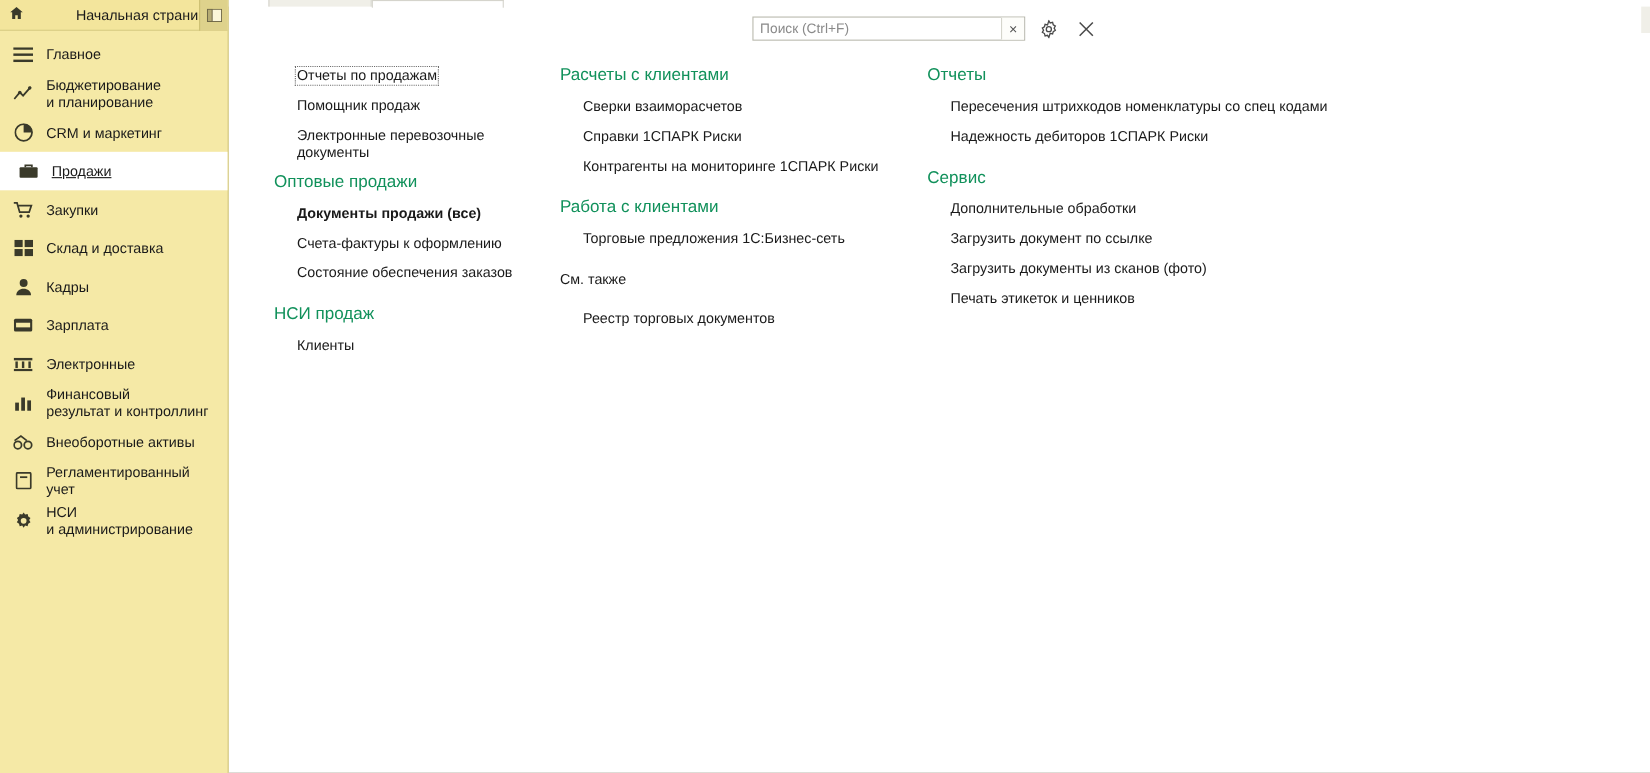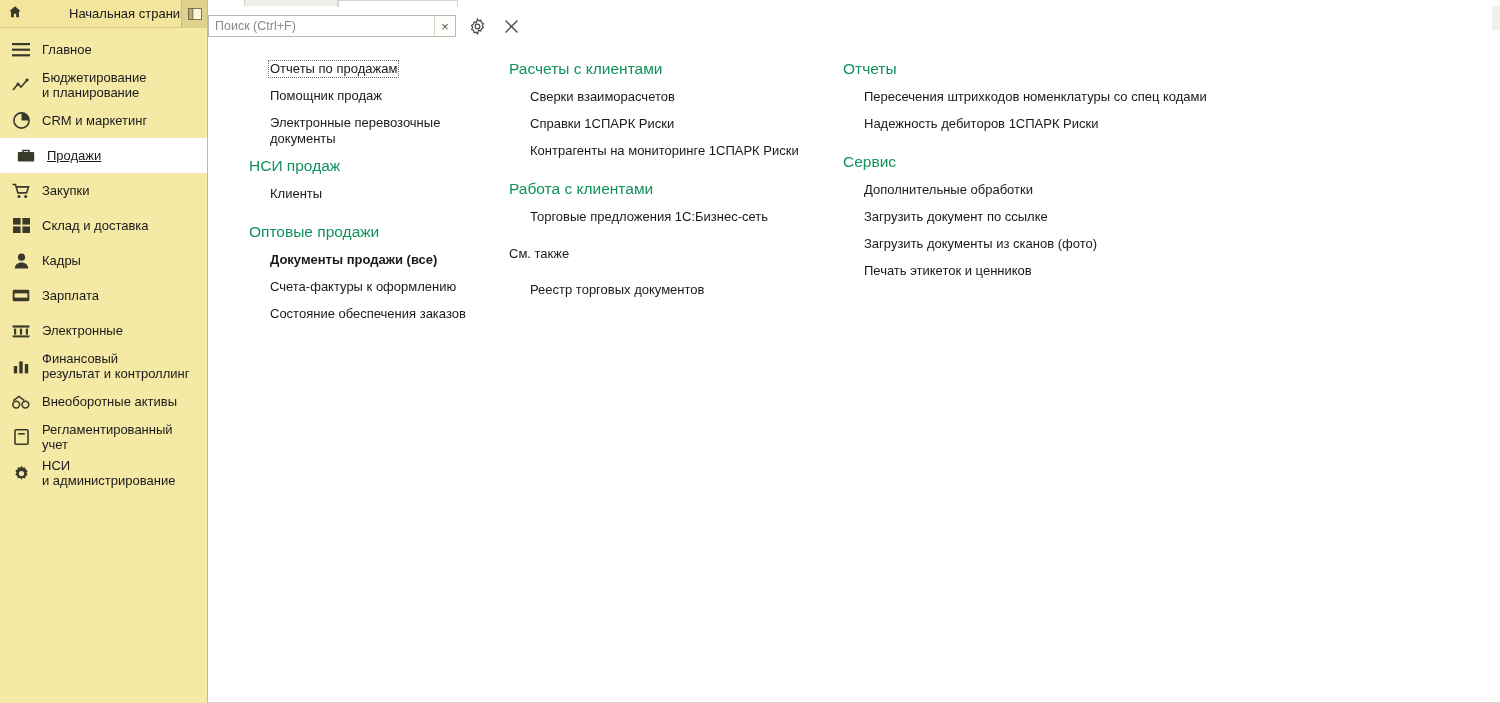--- a/index.html
+++ b/index.html
@@ -122,21 +122,21 @@
     border-left: 1px solid #d5d4cc;
     border-right: 1px solid #d5d4cc;
   }
   .tab-stub.a { left: 36px; width: 92px; }
   .tab-stub.b { left: 130px; width: 118px; background: #ffffff; border-top: 1px solid #d5d4cc; }
 
   .toolbar {
     height: 40px;
     display: flex;
     align-items: center;
-    justify-content: flex-start;
+    justify-content: center;
     padding-right: 24px;
     box-sizing: border-box;
   }
   .search-box {
     width: 248px;
     height: 22px;
     border: 1px solid #b9b9ae;
     background: #ffffff;
     display: flex;
     align-items: center;
@@ -450,32 +450,32 @@
 
       <div class="col col-1">
 
         <div class="first-block">
           <a class="cmd focused" href="#">Отчеты по продажам</a>
           <a class="cmd" href="#">Помощник продаж</a>
           <a class="cmd" href="#">Электронные перевозочные документы</a>
         </div>
 
         <div class="group">
-          <div class="group-title">НСИ продаж</div>
-          <div class="link-list">
-            <a class="cmd" href="#">Клиенты</a>
-          </div>
-        </div>
-
-        <div class="group">
           <div class="group-title">Оптовые продажи</div>
           <div class="link-list">
             <a class="cmd bold" href="#">Документы продажи (все)</a>
             <a class="cmd" href="#">Счета-фактуры к оформлению</a>
             <a class="cmd" href="#">Состояние обеспечения заказов</a>
+          </div>
+        </div>
+
+        <div class="group">
+          <div class="group-title">НСИ продаж</div>
+          <div class="link-list">
+            <a class="cmd" href="#">Клиенты</a>
           </div>
         </div>
 
       </div>
 
       <div class="col col-2">
 
         <div class="group">
           <div class="group-title">Расчеты с клиентами</div>
           <div class="link-list">

